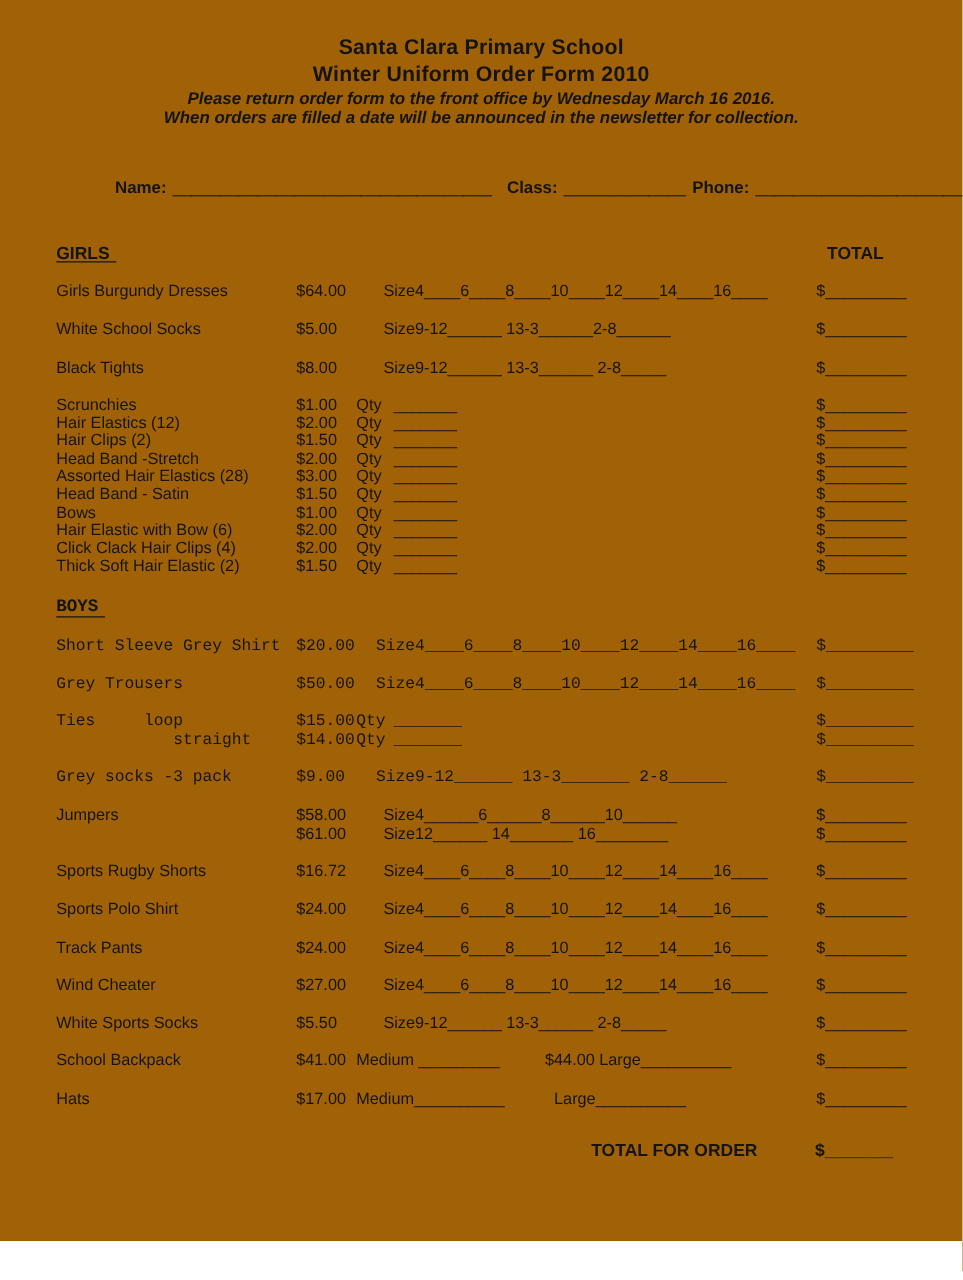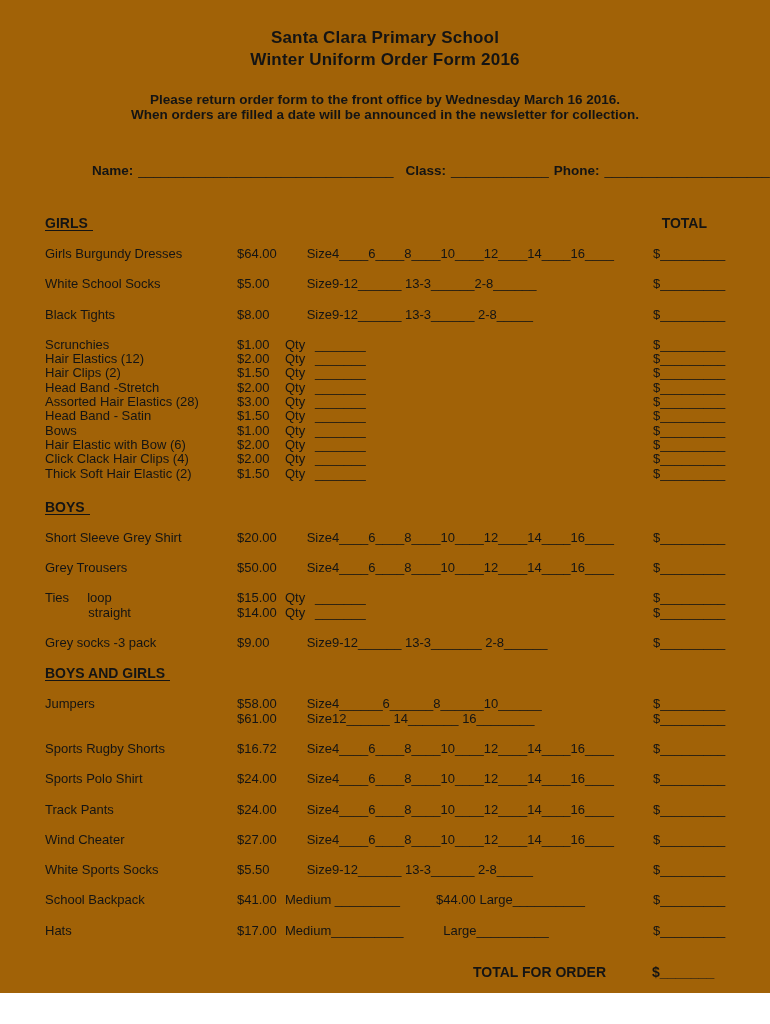--- a/index.html
+++ b/index.html
@@ -3,27 +3,27 @@
 <meta charset="utf-8">
 <style>
   html,body{margin:0;padding:0;background:#ffffff;}
   .page{
     width:770px;height:993px;margin:0 auto;background:#a16207;
     font-family:"Liberation Sans",sans-serif;font-size:13px;color:#141414;
     overflow:hidden;position:relative;
   }
   .header{padding-top:27px;text-align:center;}
   .title{font-size:17px;font-weight:700;line-height:22px;letter-spacing:0.2px;}
-  .notice{margin-top:21px;font-size:13.5px;font-weight:700;line-height:15px;text-align:center;}
+  .notice{margin-top:0;font-size:13.5px;font-weight:700;font-style:italic;line-height:15px;text-align:center;}
   .info-row{margin-top:26px;padding-left:77px;font-size:13.5px;font-weight:700;white-space:pre;}
   .info-row .blank{font-weight:400;margin-left:5px;}
   .info-row .gap12{margin-left:12px;}
   .info-row .gap13{margin-left:5px;}
   #sections > .section:nth-child(1){margin-top:23px;}
-  #sections > .section:nth-child(2){margin-top:19px;}
+  #sections > .section:nth-child(2){margin-top:19px;font-family:Liberation Mono, monospace;}
   #sections > .section:nth-child(3){margin-top:8px;}
   .heading-row{
     display:flex;justify-content:space-between;
     padding-left:45px;padding-right:63px;
     font-size:14px;font-weight:700;line-height:14px;margin-bottom:16px;
   }
   .heading-text{border-bottom:1.5px solid #141414;padding-right:5px;}
   .group{margin-bottom:16px;}
   .row{display:flex;padding-left:45px;line-height:14.3px;white-space:pre;}
   .col-name{width:192px;flex:none;}
@@ -37,21 +37,21 @@
   .footer .flabel{width:179px;flex:none;}
 </style>
 </head>
 <body>
 
 <div class="page">
 
   <div class="header">
     <div class="title">
       <div>Santa Clara Primary School</div>
-      <div>Winter Uniform Order Form 2016</div>
+      <div>Winter Uniform Order Form 2010</div>
     </div>
     <div class="notice">
       <div>Please return order form to the front office by Wednesday March 16 2016.</div>
       <div>When orders are filled a date will be announced in the newsletter for collection.</div>
     </div>
   </div>
 
   <div class="info-row">
     <span>Name:</span><span class="blank">__________________________________</span><span class="gap12">Class:</span><span class="blank">_____________</span><span class="gap13">Phone:</span><span class="blank">_______________________</span>
   </div>
@@ -96,23 +96,20 @@
         </div>
         <div class="group">
           <div class="row"><span class="col-name">Ties     loop</span><span class="col-price">$15.00</span><span class="col-mid"><span class="lbl lbl-qty">Qty</span><span class="options">_______</span></span><span class="col-total">$_________</span></div>
           <div class="row"><span class="col-name">            straight</span><span class="col-price">$14.00</span><span class="col-mid"><span class="lbl lbl-qty">Qty</span><span class="options">_______</span></span><span class="col-total">$_________</span></div>
         </div>
         <div class="group">
           <div class="row"><span class="col-name">Grey socks -3 pack</span><span class="col-price">$9.00</span><span class="col-mid"><span class="lbl lbl-size">Size</span><span class="options">9-12______ 13-3_______ 2-8______</span></span><span class="col-total">$_________</span></div>
         </div>
       </div>
       <div class="section">
-        <div class="heading-row">
-          <span class="heading-text">BOYS AND GIRLS</span>
-        </div>
         <div class="group">
           <div class="row"><span class="col-name">Jumpers</span><span class="col-price">$58.00</span><span class="col-mid"><span class="lbl lbl-size">Size</span><span class="options">4______6______8______10______</span></span><span class="col-total">$_________</span></div>
           <div class="row"><span class="col-name"></span><span class="col-price">$61.00</span><span class="col-mid"><span class="lbl lbl-size">Size</span><span class="options">12______ 14_______ 16________</span></span><span class="col-total">$_________</span></div>
         </div>
         <div class="group">
           <div class="row"><span class="col-name">Sports Rugby Shorts</span><span class="col-price">$16.72</span><span class="col-mid"><span class="lbl lbl-size">Size</span><span class="options">4____6____8____10____12____14____16____</span></span><span class="col-total">$_________</span></div>
         </div>
         <div class="group">
           <div class="row"><span class="col-name">Sports Polo Shirt</span><span class="col-price">$24.00</span><span class="col-mid"><span class="lbl lbl-size">Size</span><span class="options">4____6____8____10____12____14____16____</span></span><span class="col-total">$_________</span></div>
         </div>

